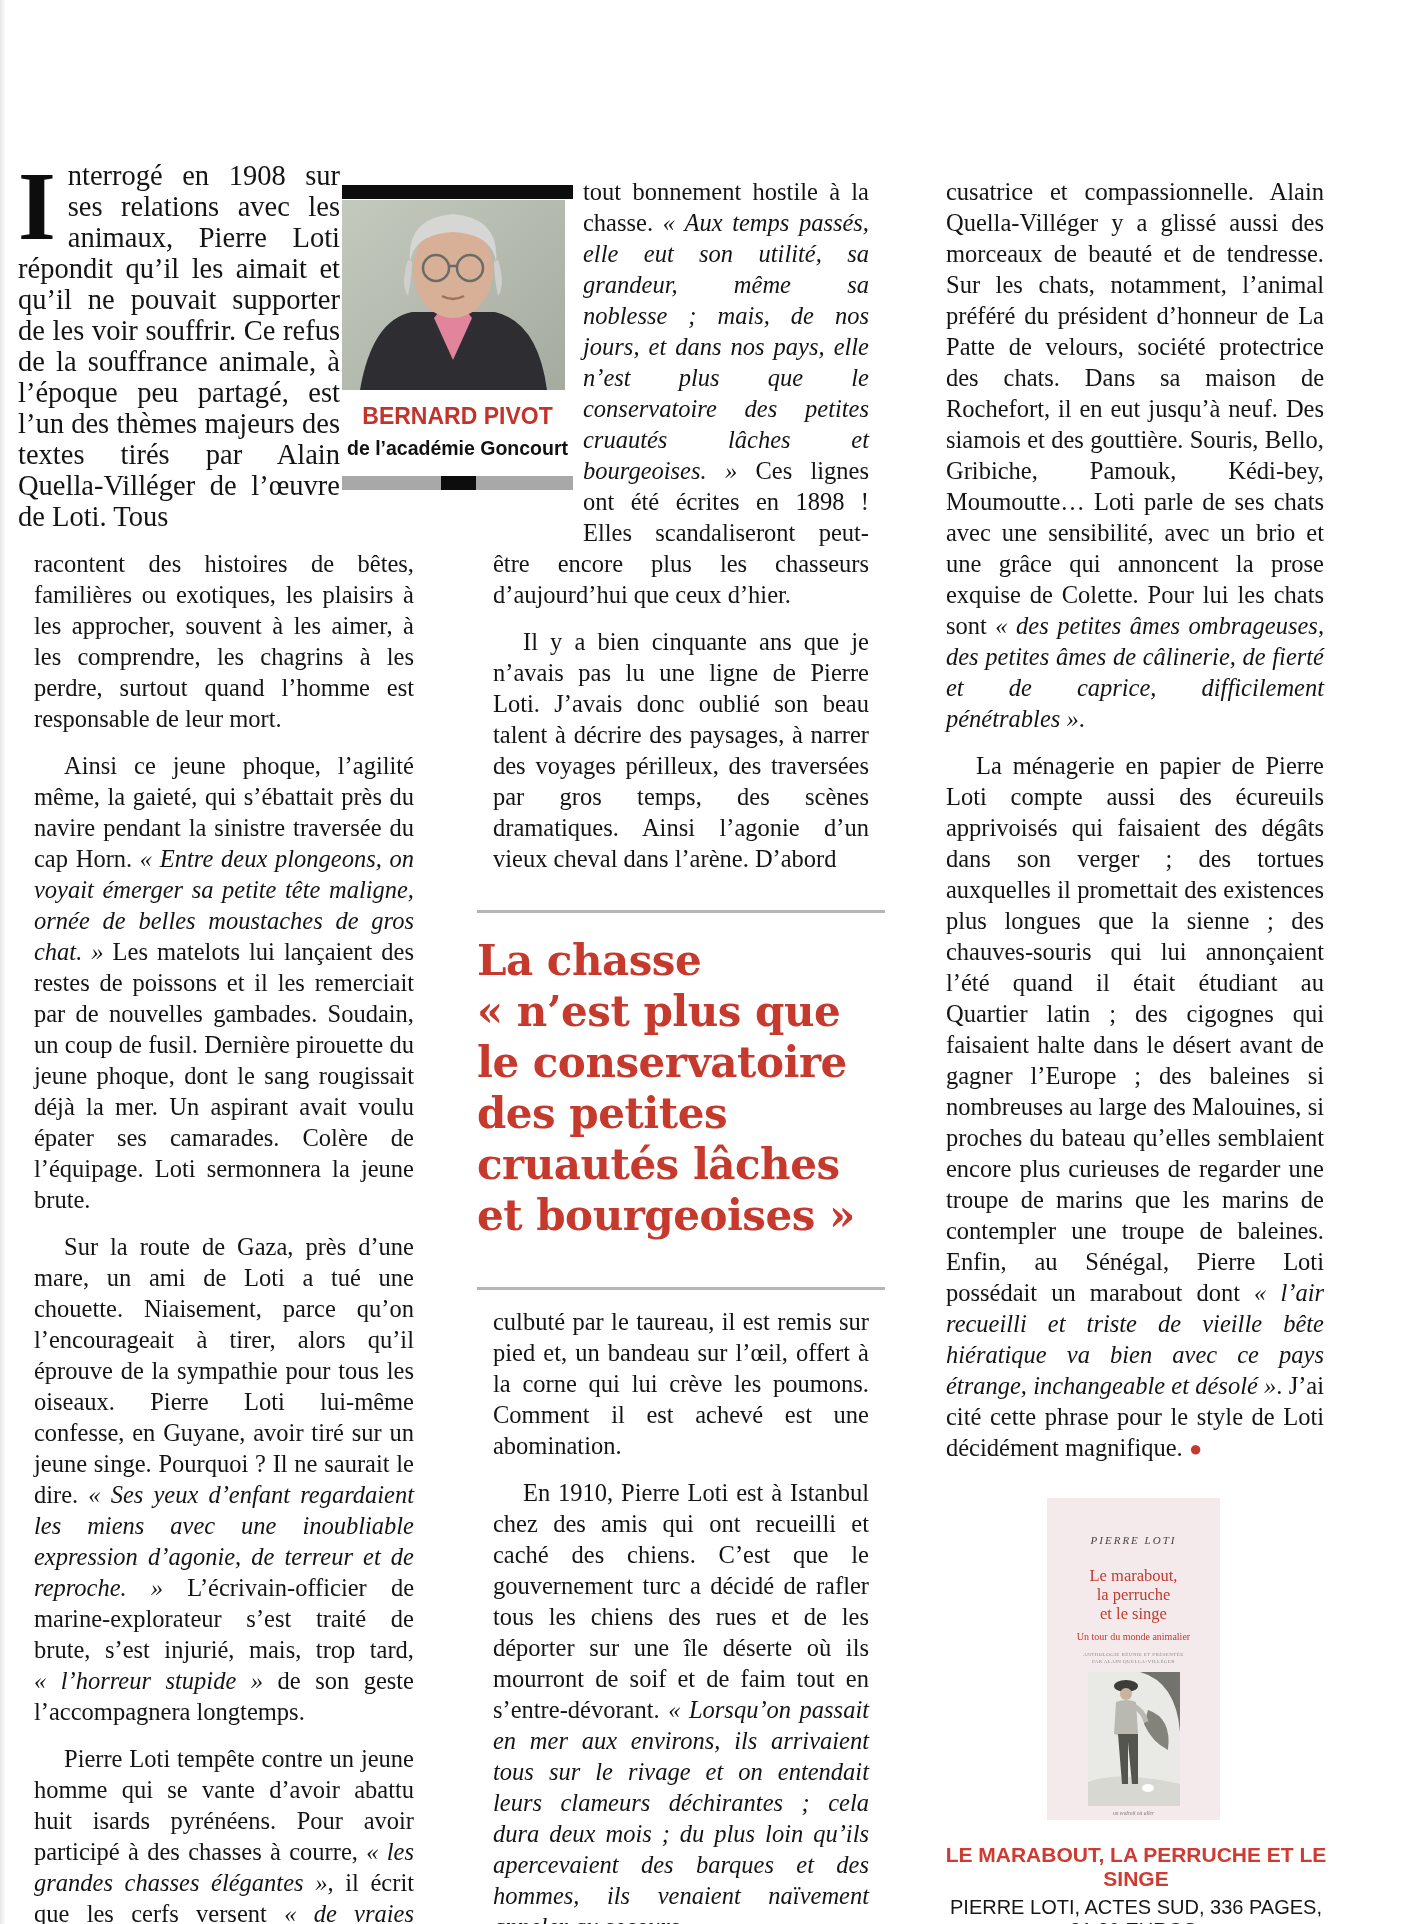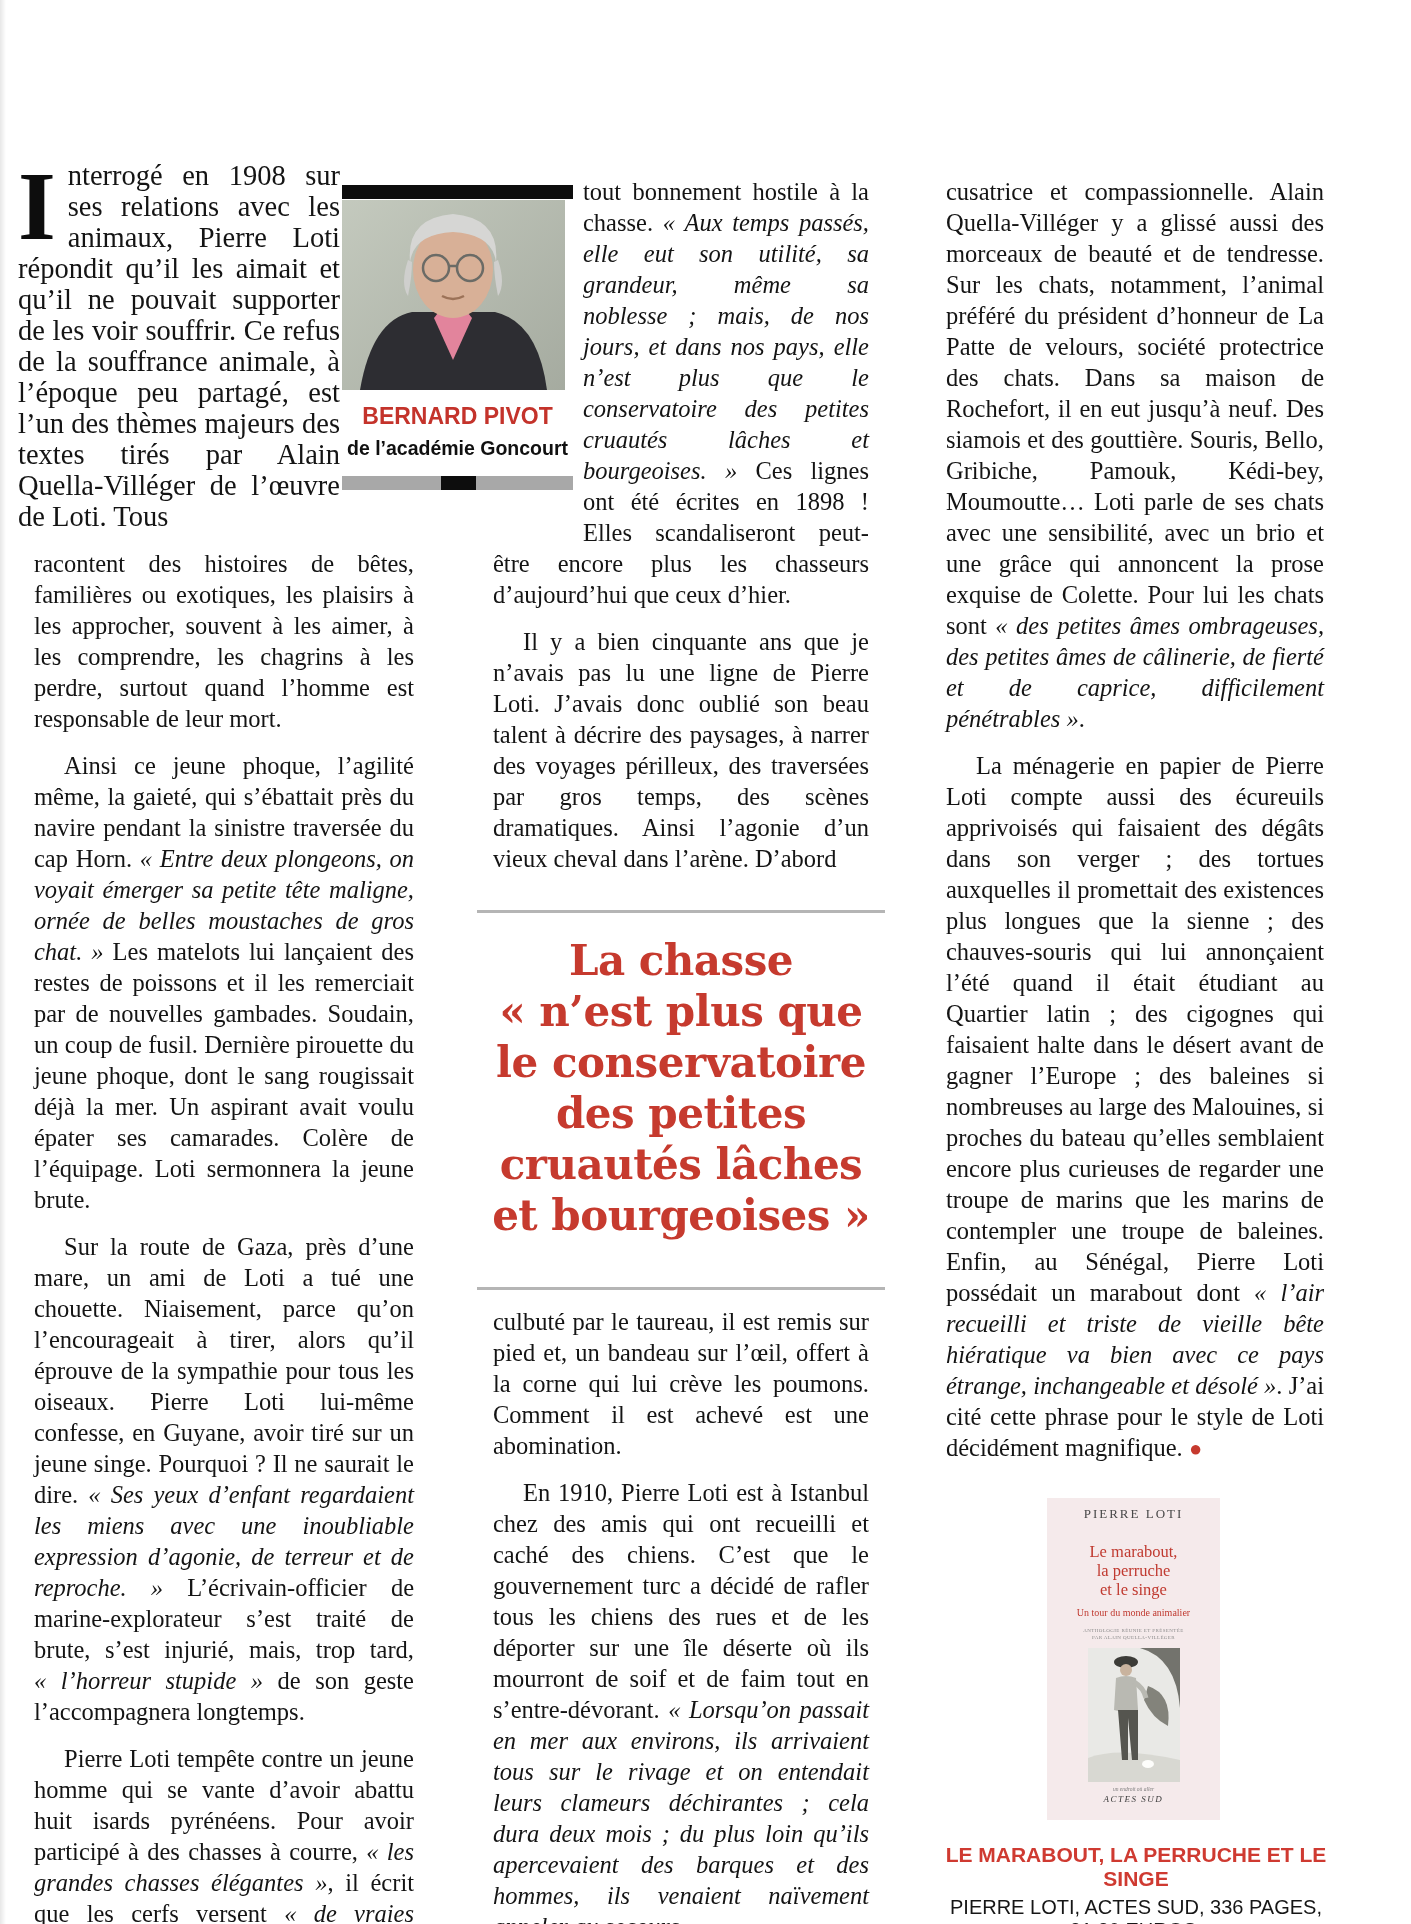--- a/index.html
+++ b/index.html
@@ -28,28 +28,28 @@
   .bar-black{height:14px;background:#0d0d0d;}
   .portrait{display:block;width:223px;height:190px;margin-top:1px;}
   .byline-name{margin-top:13px;font-size:23px;font-weight:700;color:#c4332b;}
   .byline-affil{margin-top:7px;font-size:19.5px;font-weight:700;color:#101010;}
   .bar-gray{position:relative;margin-top:16px;height:14px;background:#a8a8a8;}
   .bar-center{position:absolute;left:50%;top:0;margin-left:-17px;width:35px;height:14px;background:#0d0d0d;}
   
   .wrap-spacer{float:left;width:106px;height:372px;}
   
   .pullquote{margin-top:36px;border-top:3px solid #b5b5b5;border-bottom:3px solid #b5b5b5;
-        padding:22px 0 46px;text-align:center;}
+        padding:22px 0 46px;text-align:left;}
   .pq-line{font-family:"DejaVu Serif","Liberation Serif",serif;font-weight:700;font-size:42px;
         line-height:51px;color:#c63a2e;white-space:nowrap;letter-spacing:-0.5px;}
   .after-quote{margin-top:44px;}
   
   .book-cover{position:absolute;left:1047px;top:1498px;width:173px;height:322px;background:#f5eaeb;
         text-align:center;font-family:"Liberation Serif",serif;overflow:hidden;}
-  .bc-author{padding-top:8px;font-size:13px;letter-spacing:2px;color:#474747;}
+  .bc-author{padding-top:36px;font-size:11px;letter-spacing:2px;color:#474747;font-style:italic;}
   .bc-title{margin-top:20px;font-size:16.5px;line-height:19px;color:#c03a30;}
   .bc-sub{margin-top:8px;font-size:10px;color:#c03a30;}
   .bc-credit{margin-top:9px;font-size:5px;line-height:7px;color:#8a8a8a;letter-spacing:0.4px;}
   .bc-photo{display:block;width:92px;height:134px;margin:7px auto 0;}
   .bc-imprint{margin-top:4px;font-size:5.5px;font-style:italic;color:#7a7a7a;}
   .bc-publisher{margin-top:2px;font-size:9px;font-style:italic;letter-spacing:1.5px;color:#3c3c3c;}
   
   .book-caption{position:absolute;left:930px;top:1843px;width:412px;text-align:center;
         font-family:"Liberation Sans",sans-serif;}
   .cap1{font-size:21px;font-weight:700;color:#cf3a31;}

